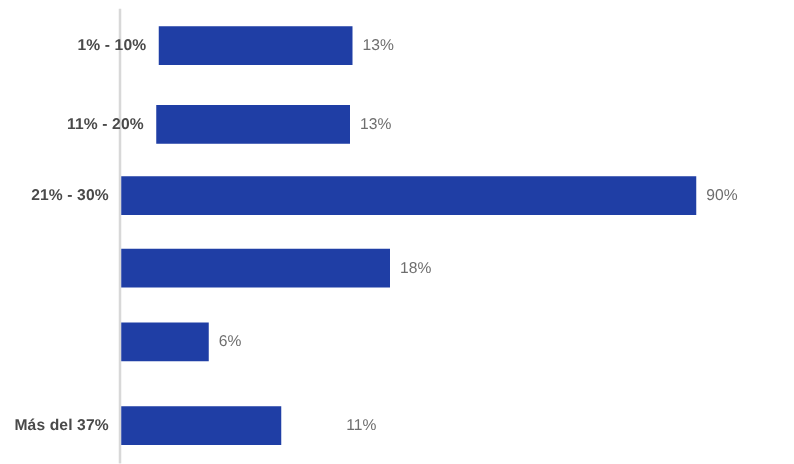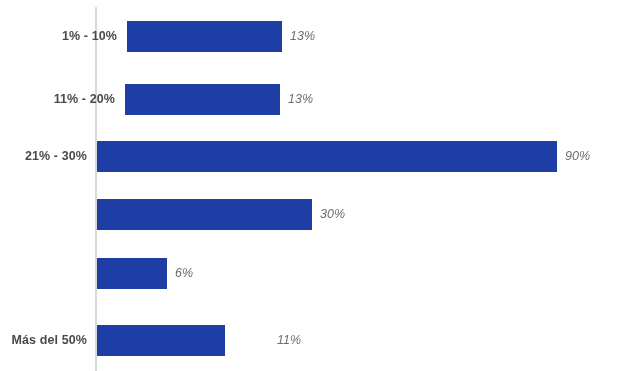--- a/index.html
+++ b/index.html
@@ -61,21 +61,20 @@
   }
   .value-label {
     position: absolute;
     top: 0;
     height: 31px;
     line-height: 31px;
     font-size: 12.5px;
     font-weight: normal;
     color: #6e6e6e;
     white-space: nowrap;
-    font-style: italic;
   }
 </style>
 </head>
 <body>
 
 <div id="chart-root">
 
   <div class="plot-area">
     <div class="axis-line"></div>
 
@@ -92,28 +91,28 @@
     </div>
 
     <div class="bar-row" style="top:141px;">
       <div class="cat-label">21% - 30%</div>
       <div class="bar" style="width:460px;"></div>
       <div class="value-label" style="left:565px;">90%</div>
     </div>
 
     <div class="bar-row" style="top:199px;">
       <div class="bar" style="width:215px;"></div>
-      <div class="value-label" style="left:320px;">30%</div>
+      <div class="value-label" style="left:320px;">18%</div>
     </div>
 
     <div class="bar-row" style="top:258px;">
       <div class="bar" style="width:70px;"></div>
       <div class="value-label" style="left:175px;">6%</div>
     </div>
 
     <div class="bar-row" style="top:325px;">
-      <div class="cat-label">Más del 50%</div>
+      <div class="cat-label">Más del 37%</div>
       <div class="bar" style="width:128px;"></div>
       <div class="value-label" style="left:233px;margin-left:44px;">11%</div>
     </div>
 
   </div>
 </div>
 
 </body></html>

